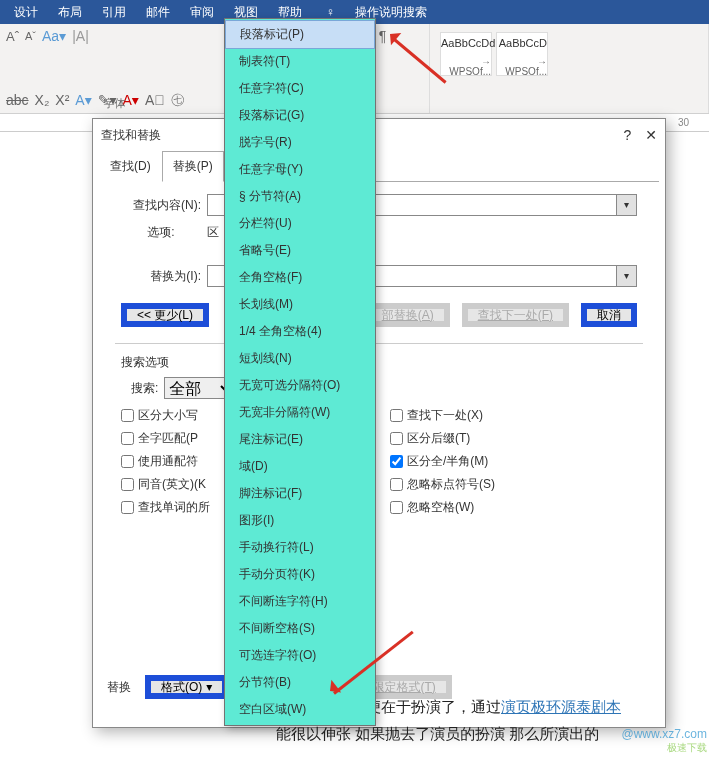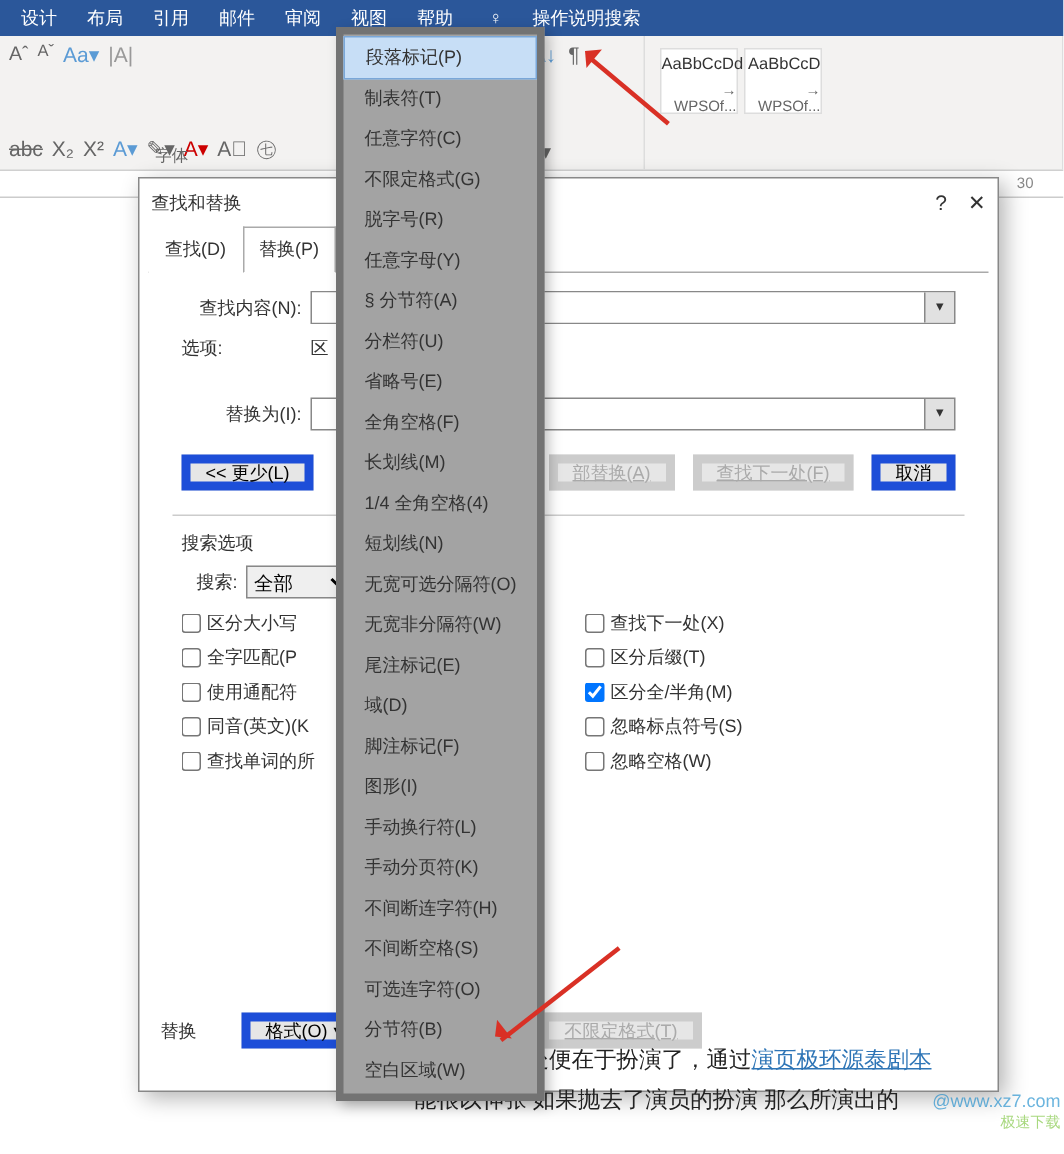--- a/index.html
+++ b/index.html
@@ -31,21 +31,21 @@
     display: flex;
   }
   .rb-group {
     border-right: 1px solid #ddd;
     padding: 4px 6px;
     display: flex;
     flex-direction: column;
     justify-content: space-between;
     position: relative;
   }
-  .rb-row { display: flex; gap: 6px; }
+  .rb-row { display: flex; gap: 6px; align-items: center; }
   .rb-row span { color: #666; font-size: 14px; }
   .rb-label {
     text-align: center;
     font-size: 11px;
     color: #666;
     position: absolute;
     bottom: 2px;
     left: 0; right: 0;
   }
   .styles-gallery {
@@ -137,58 +137,58 @@
   .combo input { border:0; flex:1; height:100%; padding:0 4px; font-size:12px; outline:none;}
   .combo .dd {
     width: 20px;
     border-left: 1px solid #888;
     background: #e1e1e1;
     text-align: center;
     line-height: 20px;
     font-size: 10px;
   }
   .opts-line { display:flex; gap:6px; margin-bottom:12px;}
-  .opts-line label { width:80px; text-align:left;}
+  .opts-line label { width:80px; text-align:center;}
   .btnrow { display:flex; gap:10px; margin: 16px 0; justify-content:flex-start; }
   .btn {
     height: 24px;
     padding: 0 10px;
     border: 6px solid #1d4ed8;
     background: #e6e6e6;
     font-size: 12px;
     display: inline-flex;
     align-items: center;
     gap: 4px;
   }
   .btn.disabled { color:#aaa; border-color:#ccc;text-decoration:underline;}
   .section-title { margin: 8px 0 6px; font-size:12px; }
   .search-row { display:flex; align-items:center; gap:6px; margin-bottom:8px;}
-  .search-row select { height:22px; border:1px solid #888; font-size:13px;}
+  .search-row select { height:22px; border:1px solid #888; font-size:16px;}
   .checkgrid { display:flex; gap: 180px; }
   .checkcol { display:flex; flex-direction:column; gap:6px;}
   .chk { display:flex; align-items:center; gap:4px; font-size:12px;}
   .chk input { width:13px;height:13px;}
   .bottom-row {
     position:absolute;
     bottom: 28px;
     left: 14px;
     display:flex;
     align-items:center;
     gap:10px;
   }
-  .bottom-row .lbl { margin-right:20px; }
+  .bottom-row .lbl { margin-right:4px; }
 
   
   .ctx-menu {
     position: absolute;
     left: 224px;
     top: 18px;
-    width: 139px;
-    background: #a3a3a3;
-    border: 5px solid #737373;
+    width: 152px;
+    background: #5eead4;
+    border: 1px solid #737373;
     box-shadow: 3px 3px 8px rgba(0,0,0,.25);
     z-index: 50;
     padding: 2px 0;
   }
   .ctx-item {
     padding: 5px 14px;
     font-size: 12px;
     color: #333;
     white-space: nowrap;
   }
@@ -414,21 +414,21 @@
         </button>
       <button class="btn disabled">不限定格式(T)</button>
     </div>
   </div>
 </div>
 
 <div class="ctx-menu">
   <div class="ctx-item hi">段落标记(P)</div>
   <div class="ctx-item">制表符(T)</div>
   <div class="ctx-item">任意字符(C)</div>
-  <div class="ctx-item">不限定格式(G)</div>
+  <div class="ctx-item">段落标记(G)</div>
   <div class="ctx-item">脱字号(R)</div>
   <div class="ctx-item">任意字母(Y)</div>
   <div class="ctx-item">§ 分节符(A)</div>
   <div class="ctx-item">分栏符(U)</div>
   <div class="ctx-item">省略号(E)</div>
   <div class="ctx-item">全角空格(F)</div>
   <div class="ctx-item">长划线(M)</div>
   <div class="ctx-item">1/4 全角空格(4)</div>
   <div class="ctx-item">短划线(N)</div>
   <div class="ctx-item">无宽可选分隔符(O)</div>

